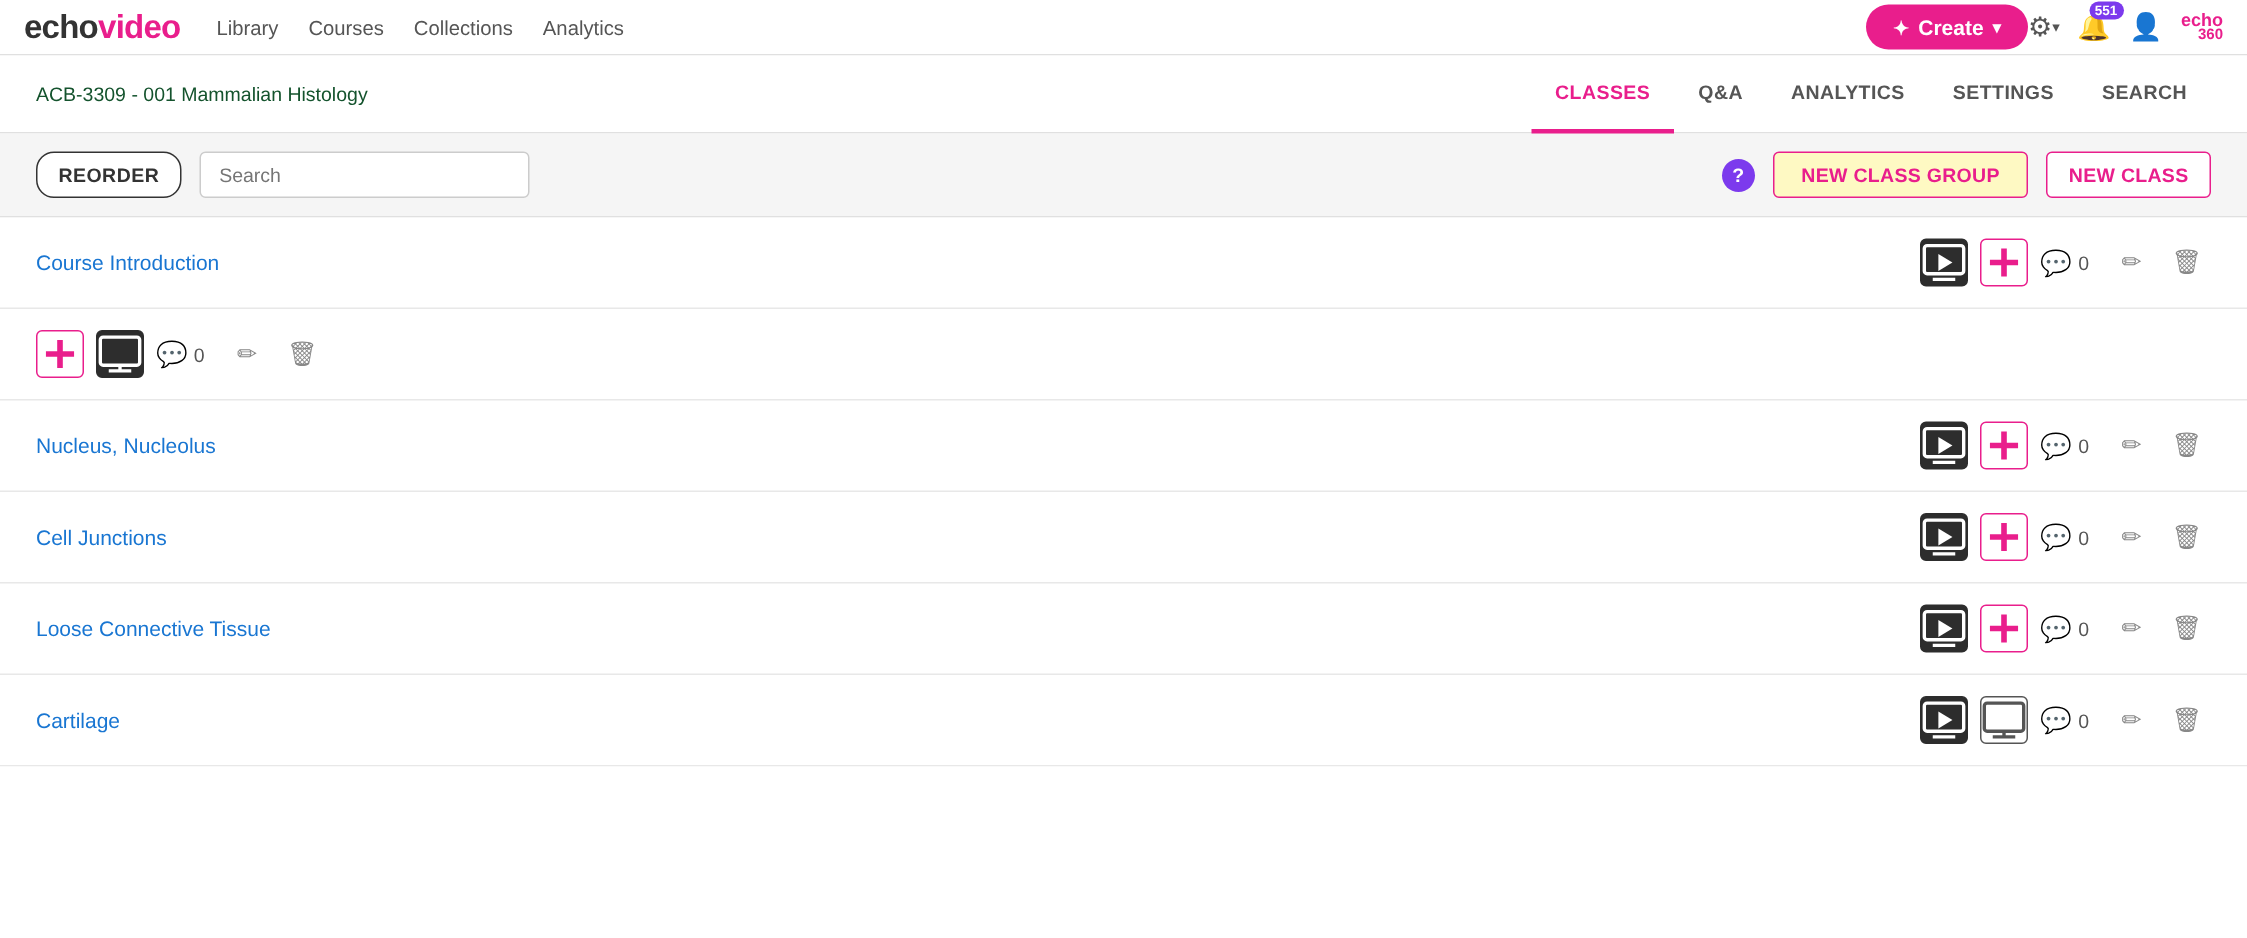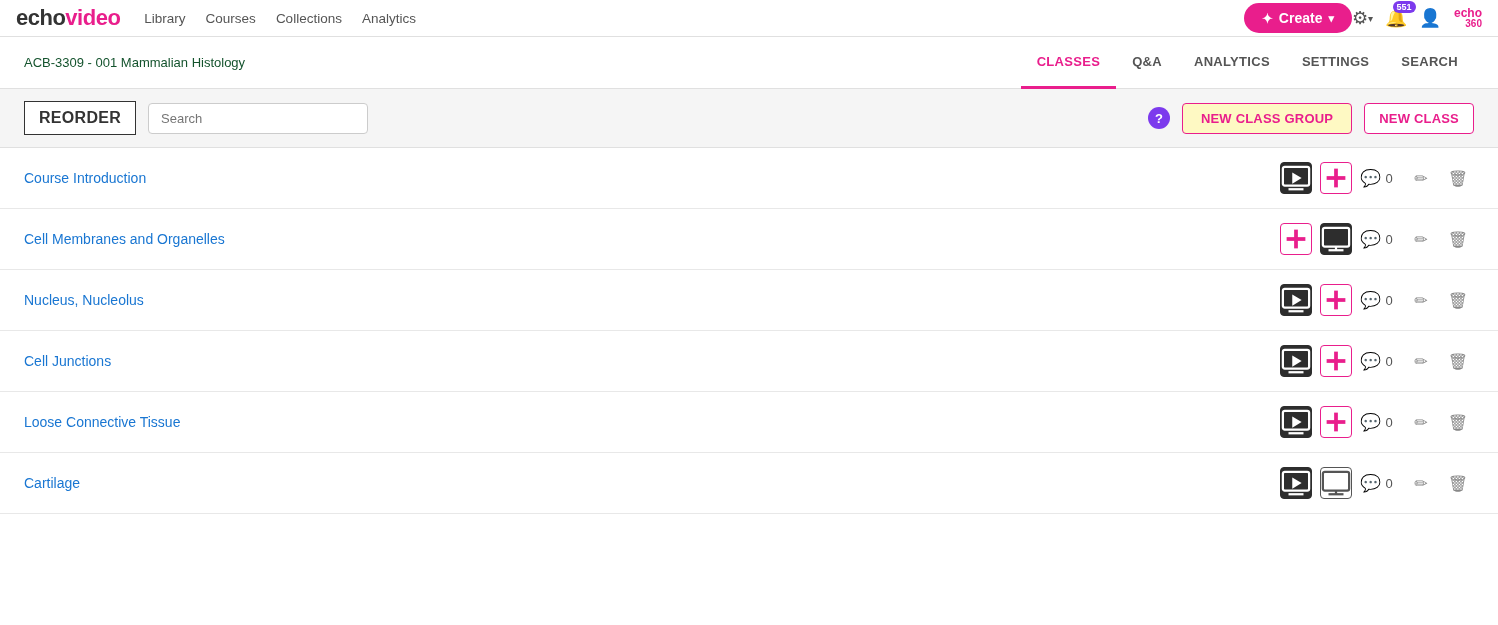--- a/index.html
+++ b/index.html
@@ -48,22 +48,22 @@
       border-bottom: 3px solid transparent; text-decoration: none; letter-spacing: 0.3px;
     }
     .course-tab.active { color: #e91e8c; border-bottom-color: #e91e8c; }
 
     
     .toolbar {
       display: flex; align-items: center; padding: 12px 24px; gap: 12px;
       background: #f5f5f5; border-bottom: 1px solid #e0e0e0;
     }
     .reorder-btn {
-      border: 1.5px solid #333; background: #fff; border-radius: 0;
-      padding: 7px 14px; font-size: 16px; font-weight: 700; cursor: pointer; color: #333;
+      border: 1.5px solid #333; background: #fff; border-radius: 12px;
+      padding: 7px 14px; font-size: 13px; font-weight: 700; cursor: pointer; color: #333;
       letter-spacing: 0.3px;
     }
     .search-input {
       border: 1.5px solid #ccc; border-radius: 4px; padding: 7px 12px;
       font-size: 13px; width: 220px; outline: none; background: #fff;
     }
     .toolbar-right { margin-left: auto; display: flex; align-items: center; gap: 12px; }
     .help-icon {
       width: 22px; height: 22px; border-radius: 50%; background: #7c3aed;
       color: #fff; font-size: 13px; font-weight: 700; display: flex; align-items: center; justify-content: center;
@@ -179,21 +179,20 @@
       <div class="comment-count">
         <span style="font-size:17px; color:#555;">💬</span>
         <span>0</span>
       </div>
       <button class="edit-btn" title="Edit">✏</button>
       <button class="delete-btn" title="Delete">🗑</button>
     </div>
   </div>
 
   <div class="class-row">
-    <span class="class-name">Cell Membranes and Organelles</span>
     <div class="class-actions">
       <div class="icon-box pink-border" title="Add">
         <svg viewBox="0 0 16 16" fill="none">
             <line x1="8" y1="3" x2="8" y2="13" stroke="#e91e8c" stroke-width="2"></line>
             <line x1="3" y1="8" x2="13" y2="8" stroke="#e91e8c" stroke-width="2"></line>
           </svg>
       </div>
       <div class="icon-box dark" title="Screen">
         <svg viewBox="0 0 16 16" fill="currentColor">
             <rect x="1" y="2" width="14" height="10" rx="1" fill="none" stroke="currentColor" stroke-width="1.2"></rect>

